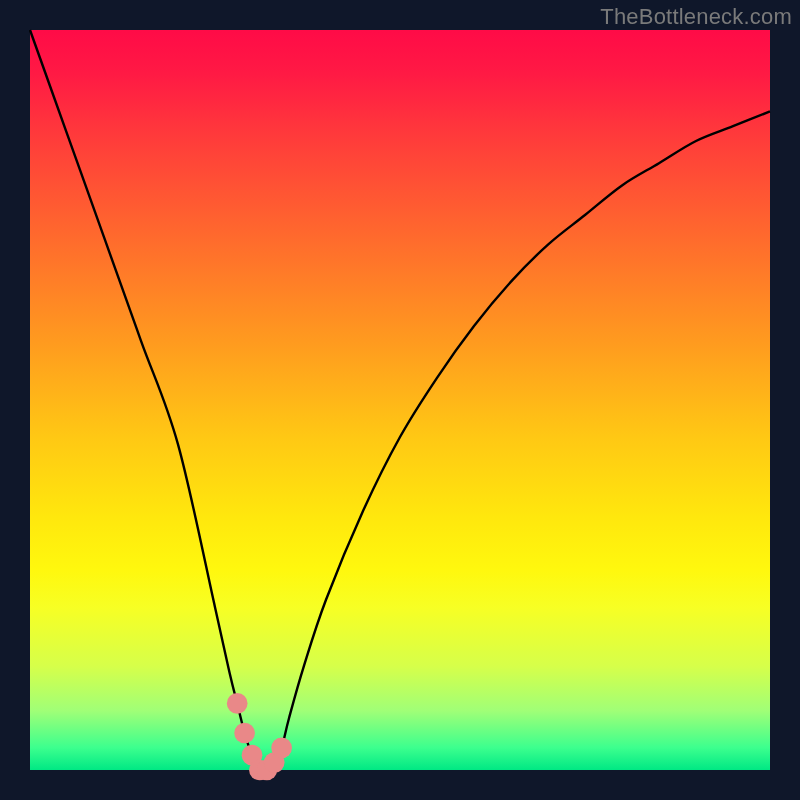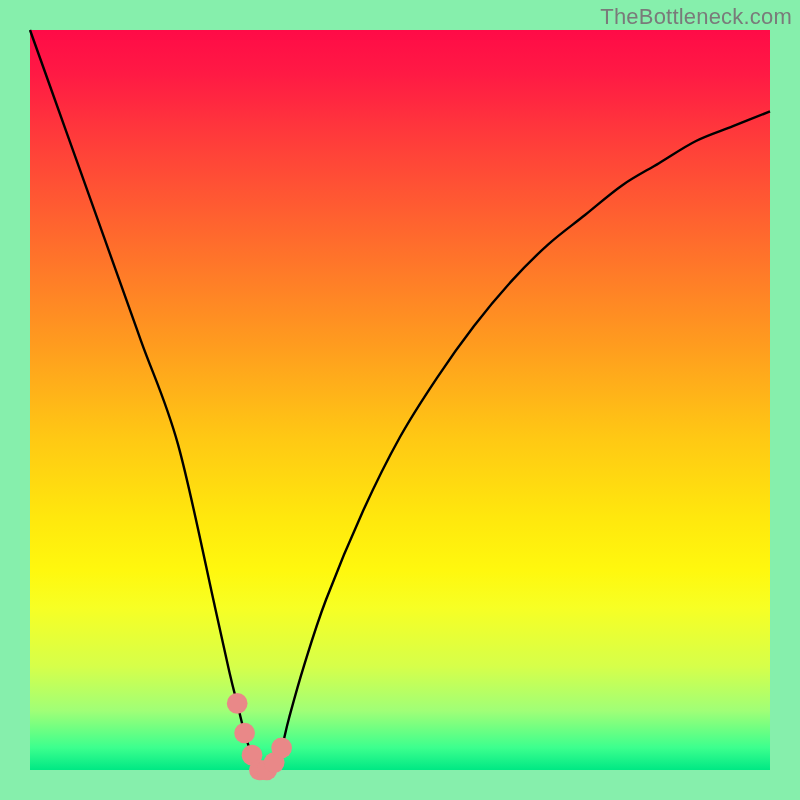--- a/index.html
+++ b/index.html
@@ -10,21 +10,21 @@
     background: #000;
     overflow: hidden;
     font-family: Arial, Helvetica, sans-serif;
   }
   .frame {
     position: absolute;
     left: 0;
     top: 0;
     width: 800px;
     height: 800px;
-    background: #86efac;
+    background: #0f172a;
   }
   .plot-area {
     position: absolute;
     left: 30px;
     top: 30px;
     width: 740px;
     height: 740px;
     
     background: linear-gradient(to bottom,
       #ff0b47 0%,

